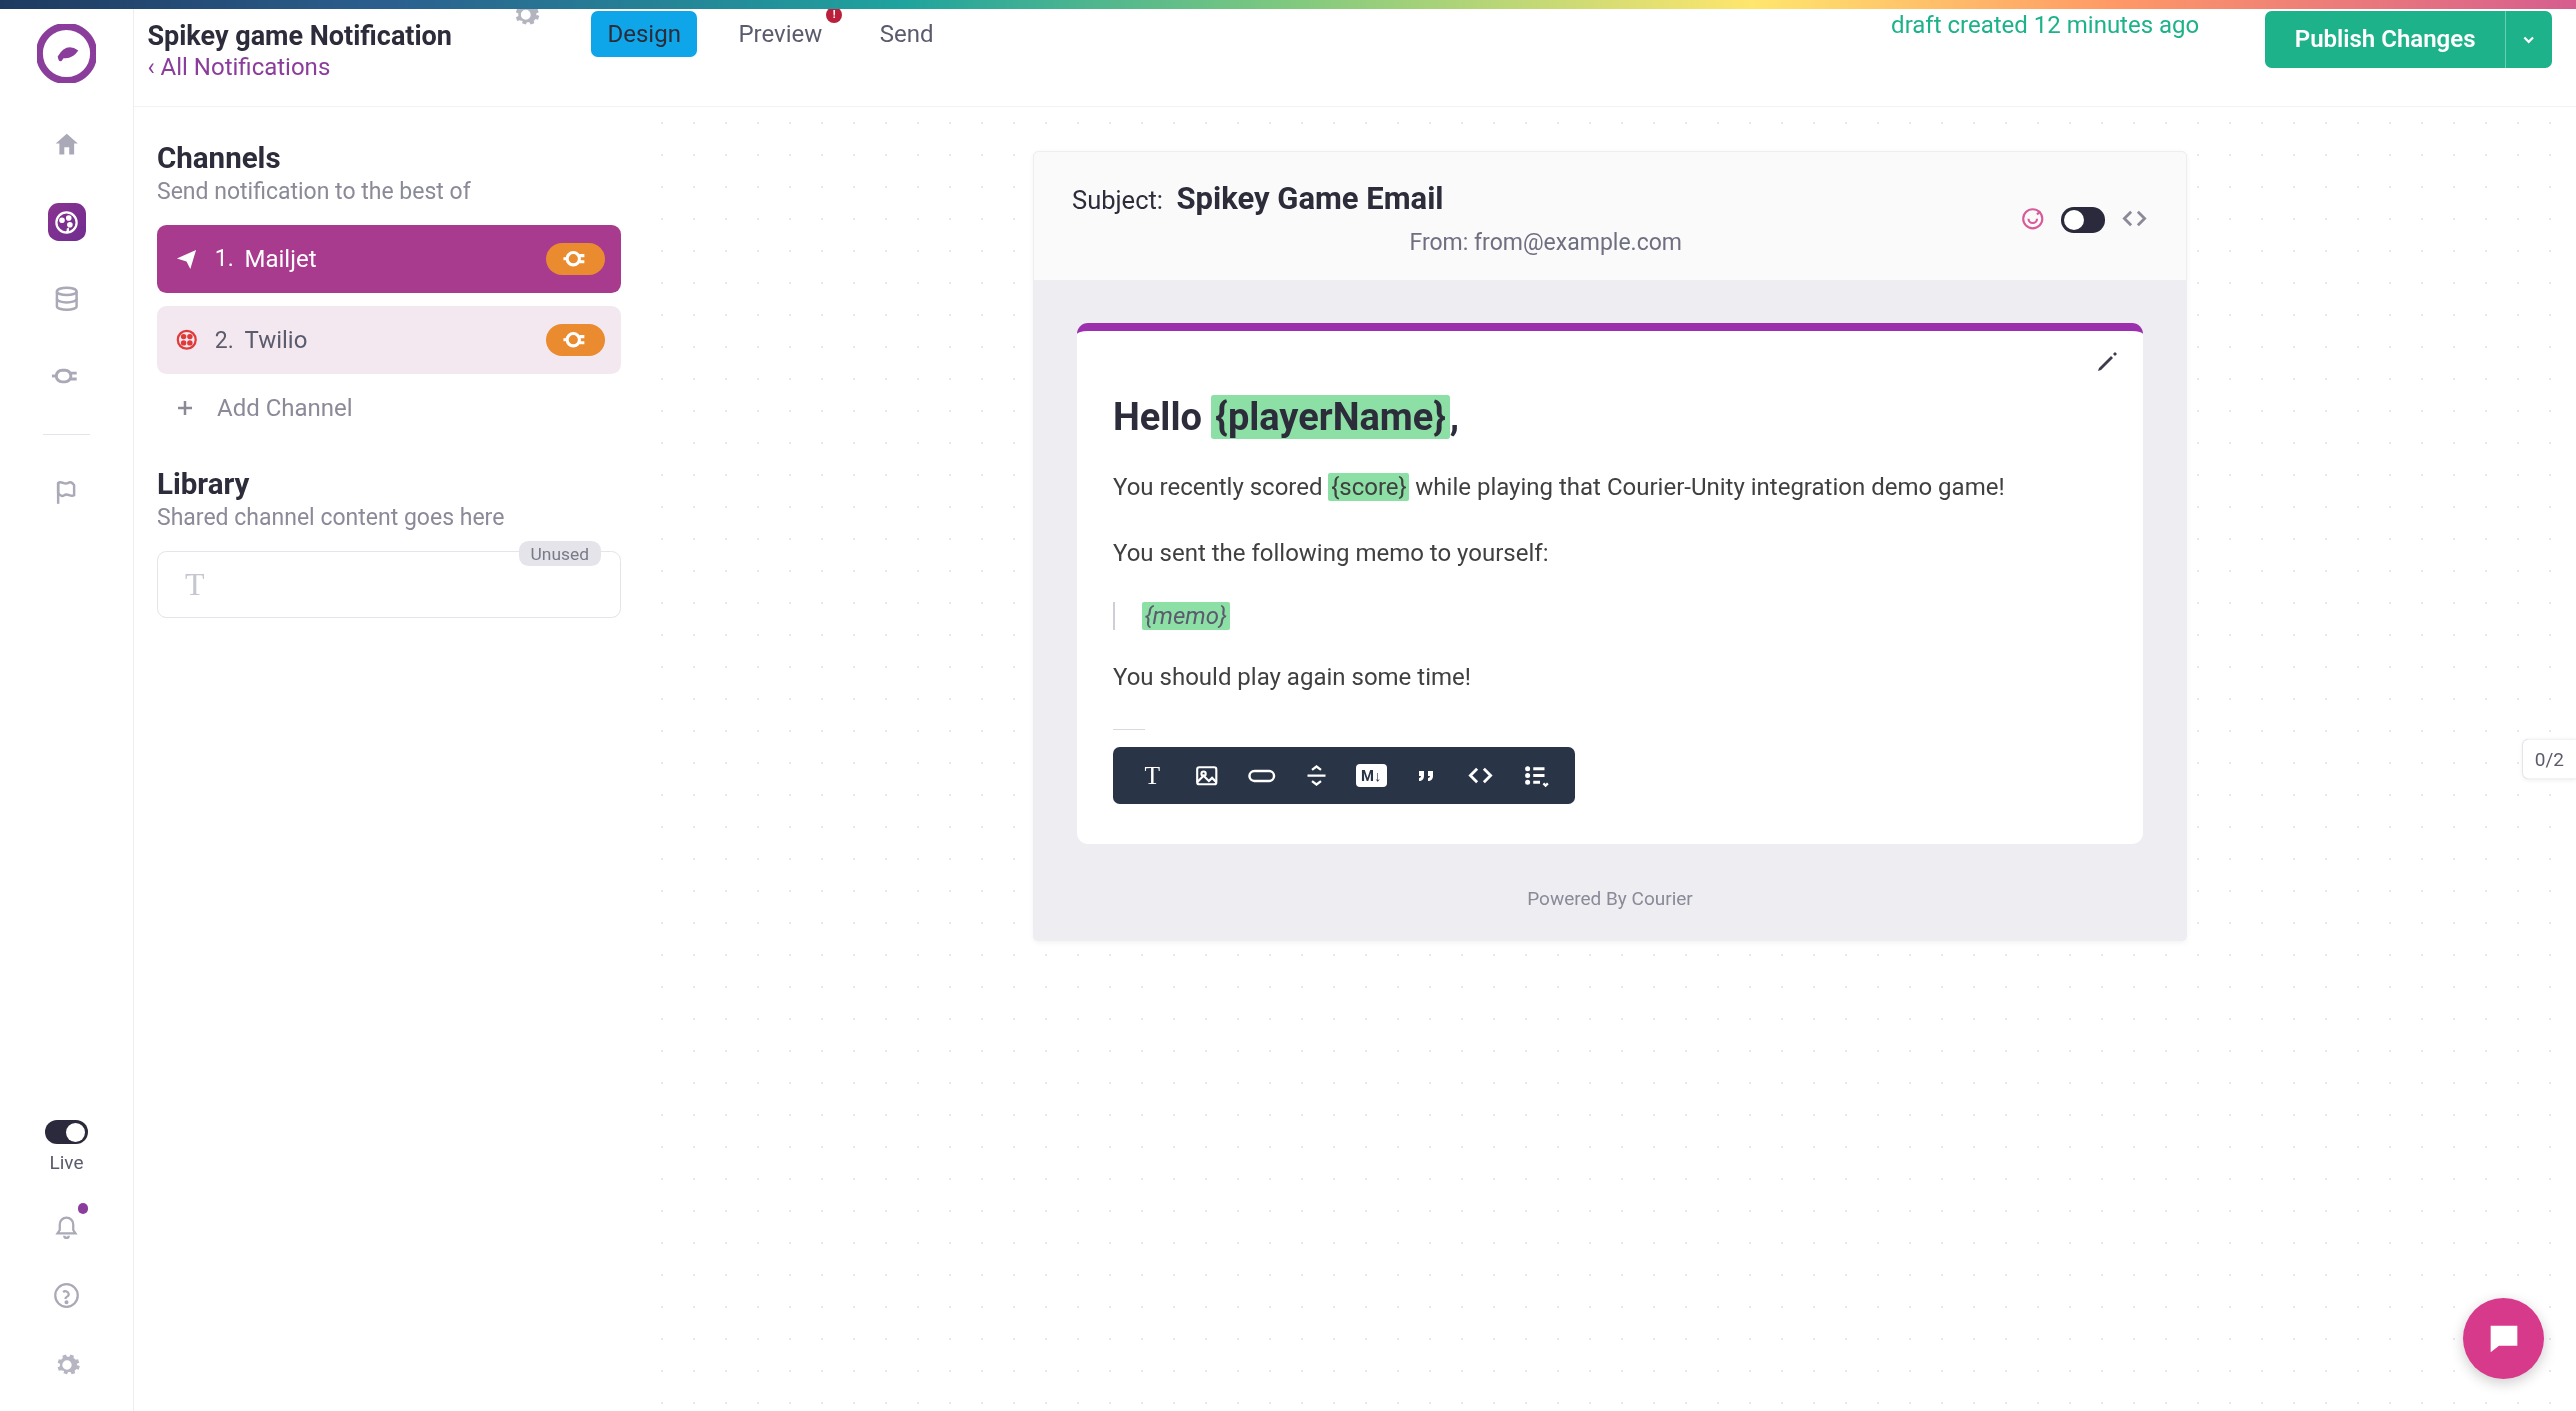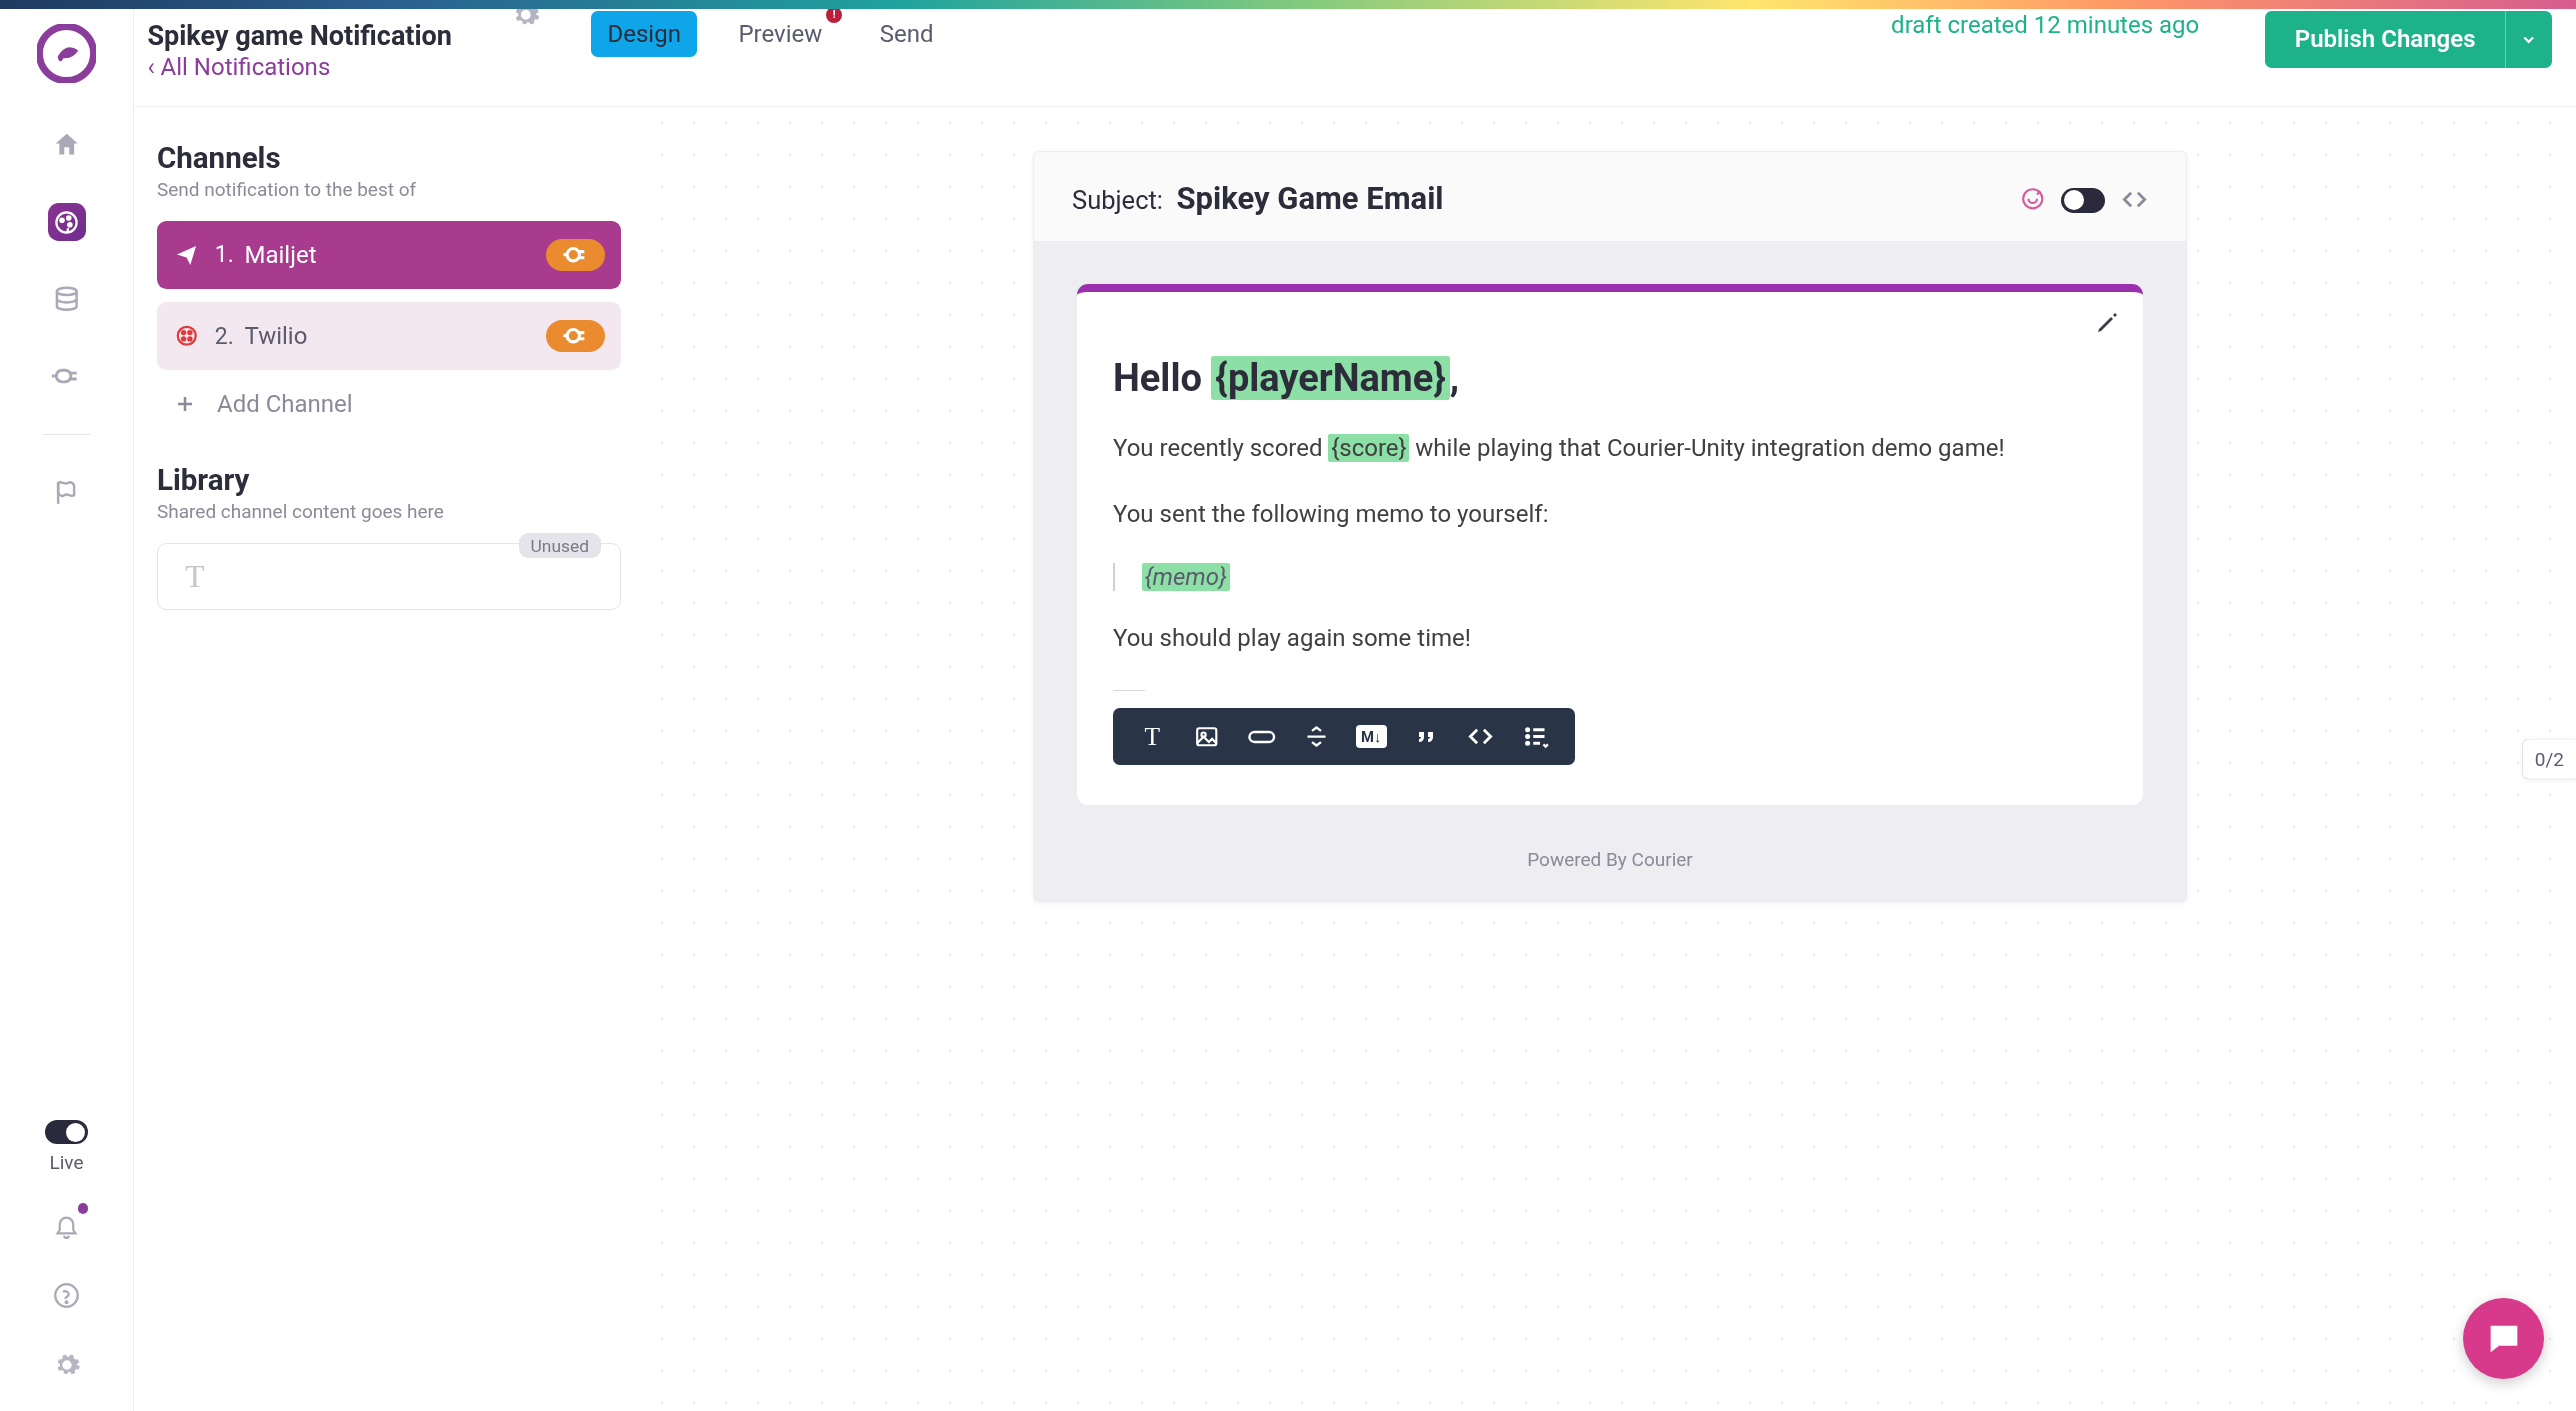--- a/index.html
+++ b/index.html
@@ -31,21 +31,21 @@
 .tab.active { background:#0ea5e9; color:#2c2c3a; }
 .tab-badge { position:absolute; top:-4px; right:-4px; width:16px; height:16px; background:#ba1f3b; border-radius:50%; color:#fff; font-size:10.7px; font-weight:700; display:flex; align-items:center; justify-content:center; }
 .draft-status { margin-left:auto; color:#1db28a; font-size:24px; margin-top:10.7px; }
 .publish-wrap { display:flex; margin-left:23px; margin-top:10.7px; }
 .publish-btn { background:#1db28a; color:#fff; border:none; font-size:24px; font-weight:600; padding:14.8px 29.5px; border-radius:6.7px 0 0 6.7px; cursor:pointer;margin-left:43px; }
 .publish-caret { background:#1db28a; border:none; border-left:0.7px solid rgba(255,255,255,.35); color:#fff; width:47px; border-radius:0 6.7px 6.7px 0; cursor:pointer; display:flex; align-items:center; justify-content:center; }
 
 .workspace { flex:1; display:flex; background-image:radial-gradient(#e6e6ef 1.3px,transparent 1.3px); background-size:32px 32px; background-position:0 0; overflow:hidden; position:relative; }
 .leftpanel { width:510px; padding:34px 23px 0 23px; background:#fff; }
 .panel-h { font-size:29.5px; font-weight:700; color:#2c2c3a; }
-.panel-sub { font-size:19px; color:#8a8a98; margin-top:2.7px; margin-bottom:20px; }
+.panel-sub { font-size:23px; color:#8a8a98; margin-top:2.7px; margin-bottom:20px; }
 
 .ch-item { display:flex; align-items:center; height:68px; border-radius:9.4px; padding:0 16px; margin-bottom:13.4px; cursor:pointer; }
 .ch-item.sel { background:#a83b8e; color:#fff; }
 .ch-item.unsel { background:#f3e8ef; color:#5b5b6e; }
 .ch-icon { width:27px; display:flex; justify-content:center; margin-right:14.8px; }
 .ch-num { font-size:23px; margin-right:10.7px; }
 .ch-label { font-size:24px; flex:1; }
 .ch-pill { width:59px; height:32px; background:#e98b2e; border-radius:16px; display:flex; align-items:center; justify-content:center; color:#fff; }
 
 .add-ch { display:flex; align-items:center; color:#8a8a98; font-size:24px; cursor:pointer; padding:6.7px 16px; }
@@ -254,20 +254,24 @@
       </div>
 
       <div class="canvas">
         <div class="emailcard">
           <div class="email-head">
             <div class="email-head-left">
               <div class="subj-row">
                 <span class="subj-label">Subject:</span>
                 <span class="subj-val">Spikey Game Email</span>
               </div>
+              <div class="from-row">
+                <span>From:</span>
+                <span>from@example.com</span>
+              </div>
             </div>
             <div class="email-head-right">
               <span class="ring-icon">
                 <svg width="25.5" height="25.5" viewBox="0 0 24 24" fill="none" stroke="currentColor" stroke-width="2">
                     <circle cx="12" cy="12" r="9"></circle>
                     <path d="M16 12a4 4 0 11-8 0"></path>
                     <path d="M19 5l-3 3"></path>
                   </svg>
               </span>
               <div class="sm-toggle"></div>

